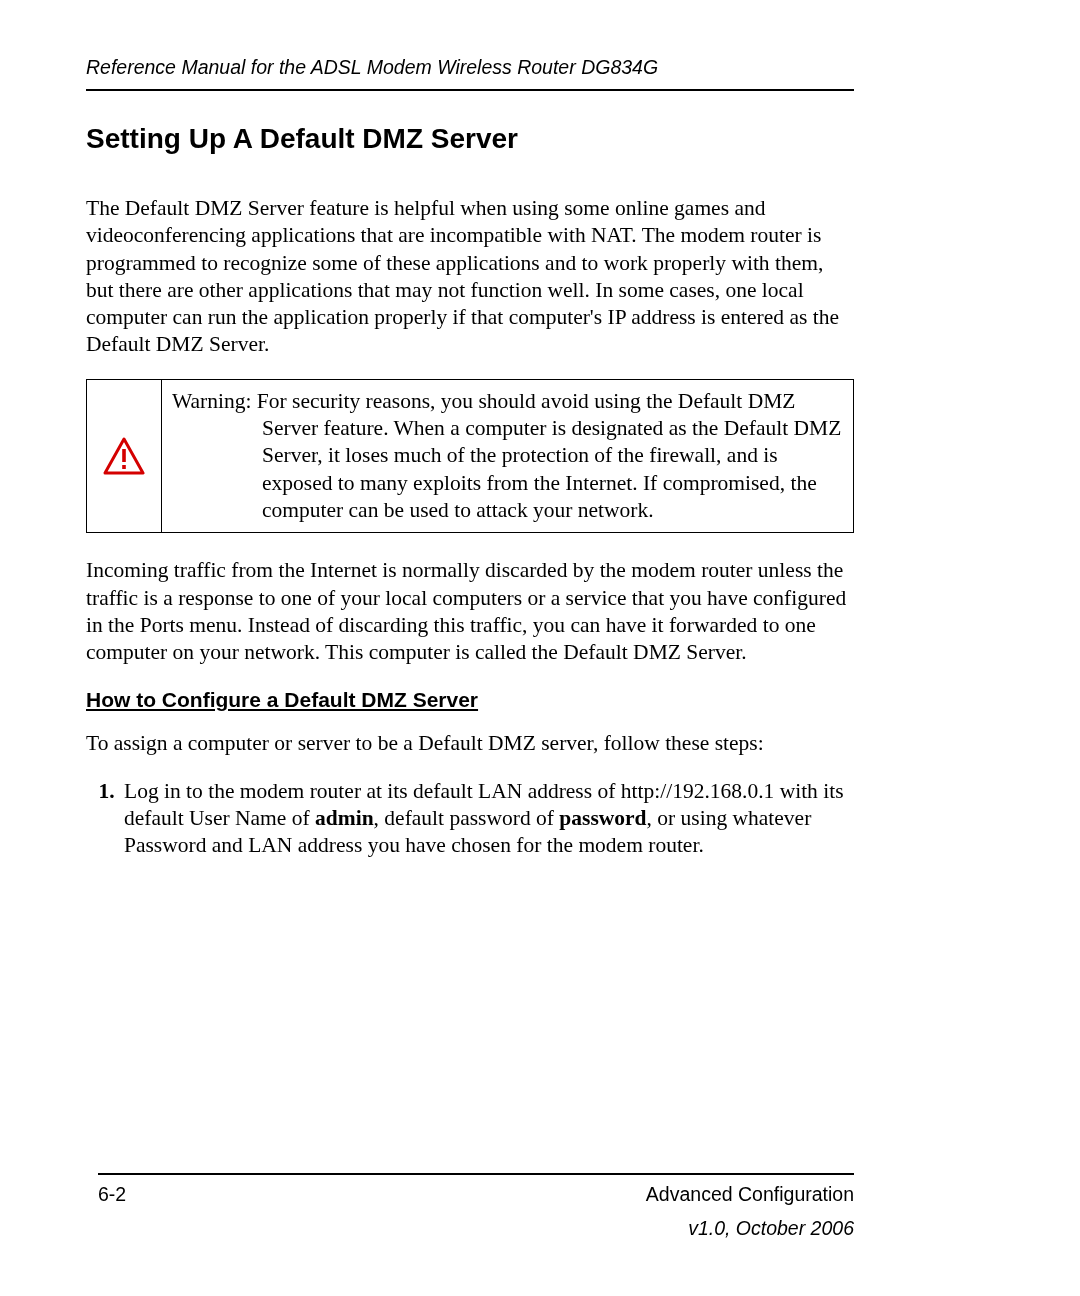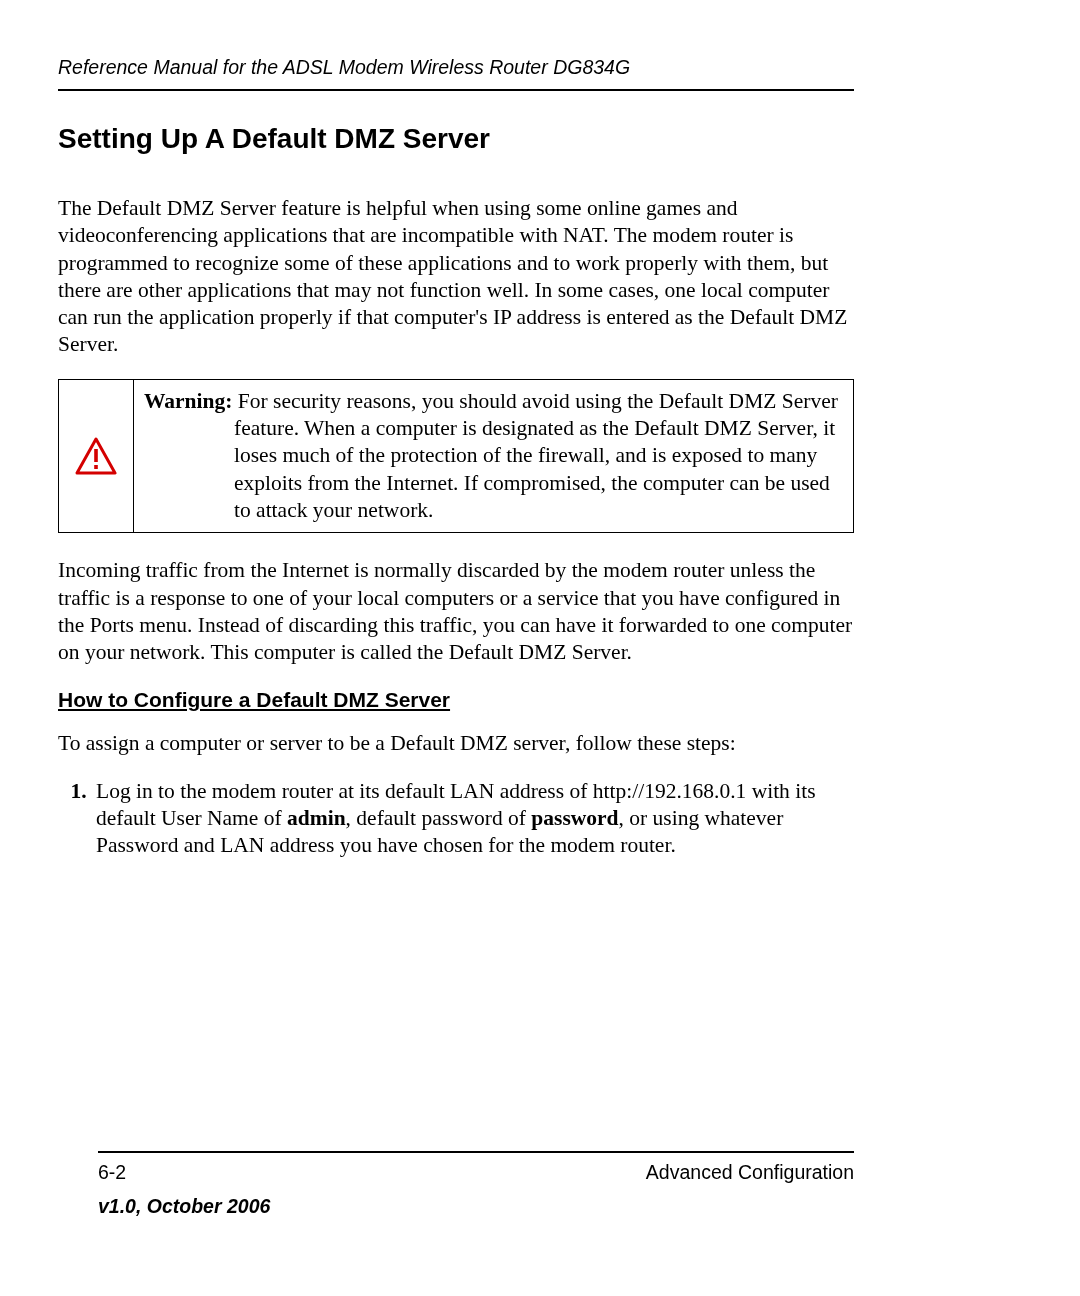--- a/index.html
+++ b/index.html
@@ -10,21 +10,21 @@
     height: 1296px;
     font-family: "Times New Roman", Times, serif;
     color: #000;
     background: #fff;
   }
   .page {
     position: relative;
     box-sizing: border-box;
     width: 952px;
     height: 1296px;
-    padding: 56px 98px 0 58px;
+    padding: 56px 98px 0 86px;
   }
   .running-header {
     font-style: italic;
     font-family: Arial, Helvetica, sans-serif;
     font-size: 19.5px;
     padding-bottom: 10px;
   }
   .top-rule {
     border: none;
     border-top: 2.2px solid #000;
@@ -60,21 +60,21 @@
     padding: 8px 10px 8px 10px;
     font-size: 21.5px;
     line-height: 1.27;
   }
   .warning-text-cell .indent {
     display: block;
     padding-left: 90px;
     text-indent: -90px;
   }
   .warning-label {
-    font-weight: 700;
+    font-weight: 400;
   }
   h2.subhead {
     font-family: Arial, Helvetica, sans-serif;
     font-weight: 700;
     font-size: 21px;
     margin: 22px 0 18px 0;
     text-decoration: underline;
   }
   ol.steps {
     font-size: 21.5px;
@@ -87,42 +87,41 @@
     font-weight: 400;
   }
   ol.steps li::marker {
     font-weight: 700;
   }
   .b { font-weight: 700; }
   .footer {
     position: absolute;
     left: 98px;
     right: 98px;
-    bottom: 112px;
+    bottom: 90px;
   }
   .footer-rule {
     border: none;
     border-top: 2.2px solid #000;
     margin: 0 0 8px 0;
   }
   .footer-row {
     display: flex;
     justify-content: space-between;
     font-family: Arial, Helvetica, sans-serif;
     font-size: 19.5px;
   }
   .footer-center {
     position: absolute;
     left: 0; right: 0;
     bottom: -34px;
-    text-align: left;
+    text-align: right;
     font-family: Arial, Helvetica, sans-serif;
     font-style: italic;
     font-size: 19.5px;
-    font-weight: bold;
   }
 </style>
 </head>
 <body>
 
 <div class="page">
 
   <div class="running-header">Reference Manual for the ADSL Modem Wireless Router DG834G</div>
   <hr class="top-rule">
 

